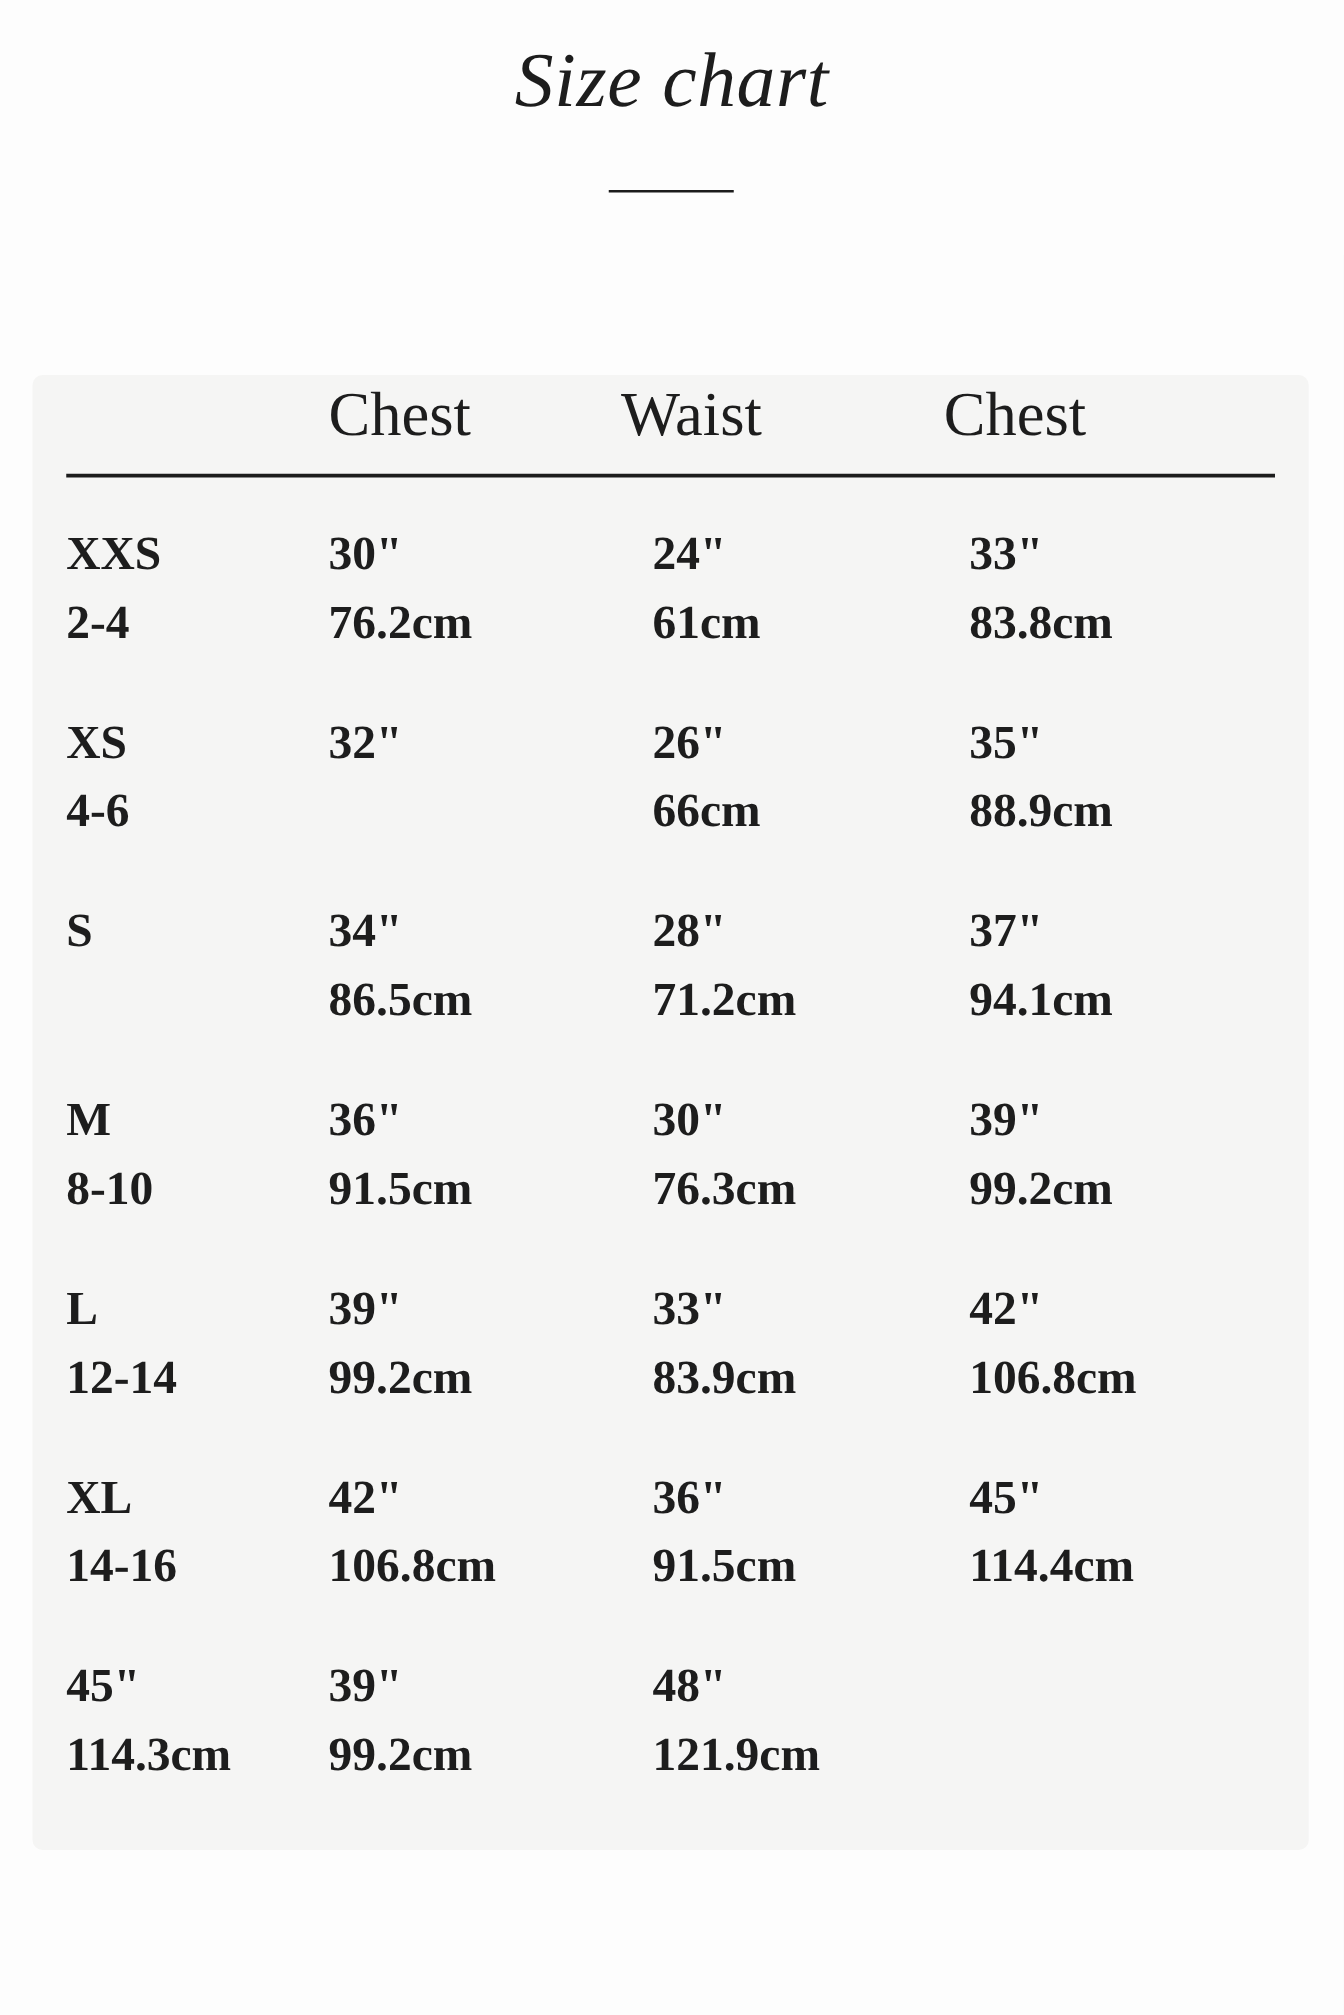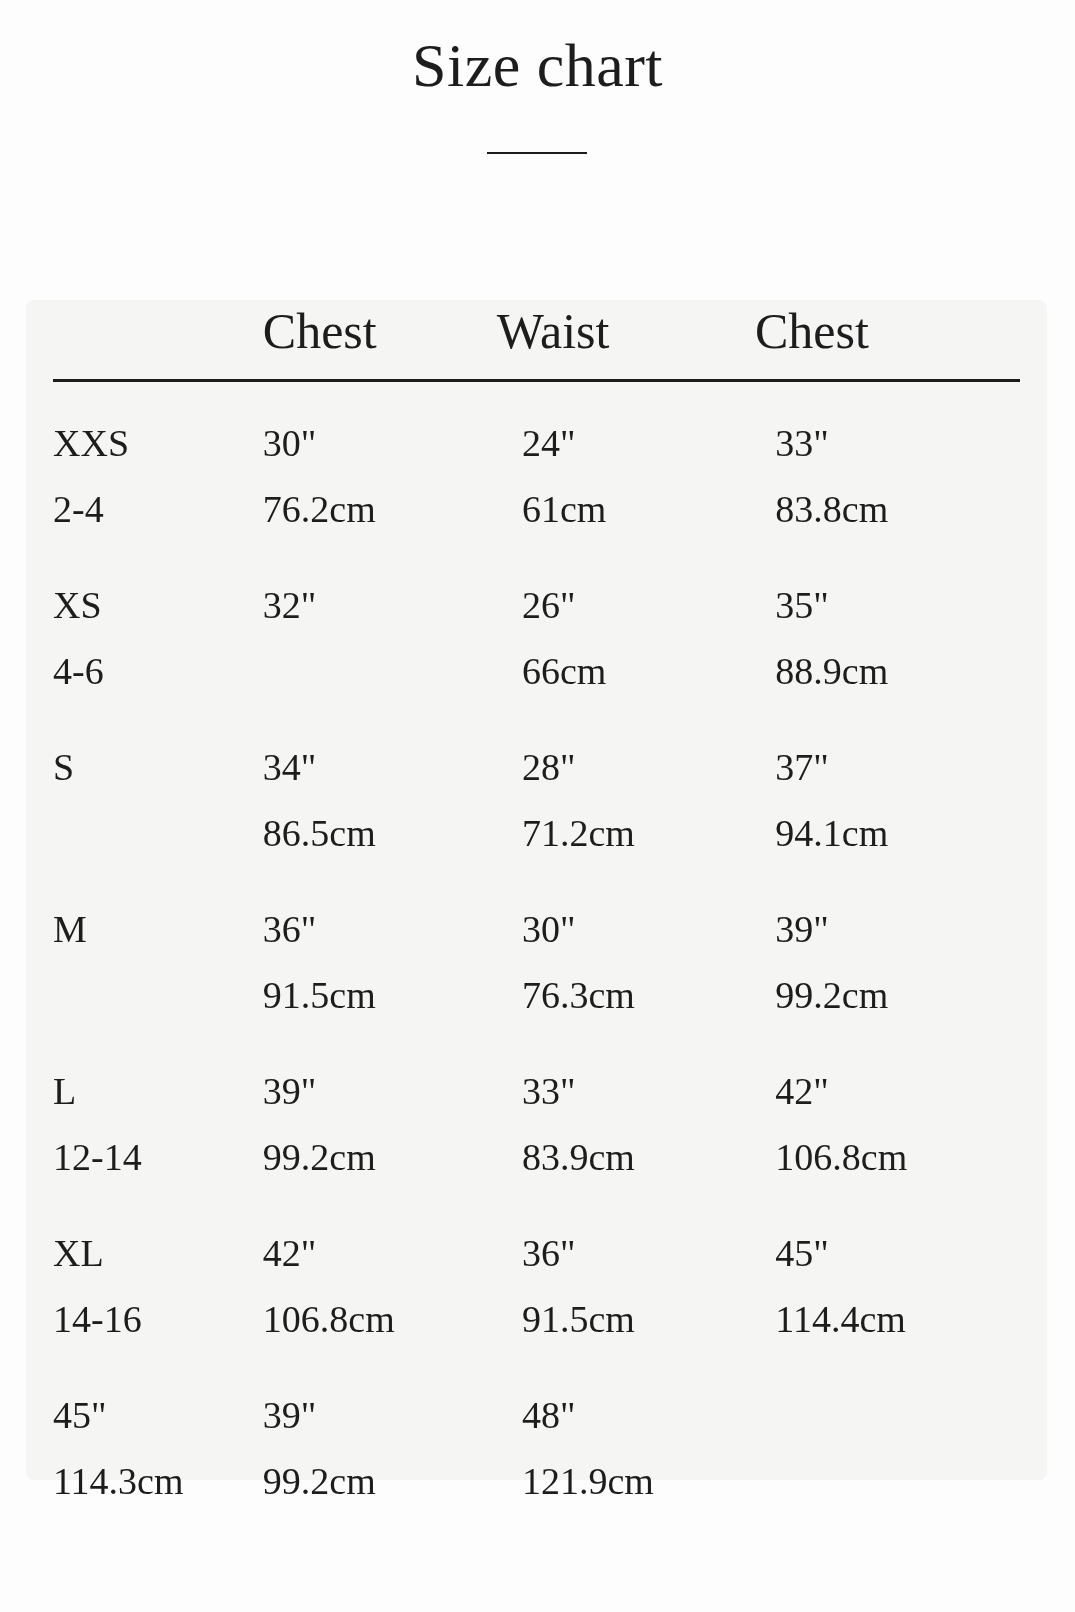--- a/index.html
+++ b/index.html
@@ -11,20 +11,21 @@
     width:1075px;height:1612px;position:relative;
     background:var(--page-bg);
     color:var(--text);
     font-family:"Liberation Serif","DejaVu Serif",serif;
   }
   .title{
     position:absolute;top:28px;left:0;width:100%;
     margin:0;text-align:center;
     font-size:62px;font-weight:400;letter-spacing:.5px;line-height:1.2;
     color:var(--text);
+    font-style:italic;
   }
   .title-divider{
     position:absolute;top:152px;left:487px;
     width:100px;height:2px;background:var(--rule);
   }
   .panel{
     position:absolute;left:26px;top:300px;
     width:1021px;height:1180px;
     background:var(--panel-bg);
     border-radius:8px;
@@ -34,29 +35,29 @@
     display:grid;
     grid-template-columns:21.7% 24.2% 26.7% 27.4%;
     align-items:end;
     height:82px;
     padding-bottom:19px;
     border-bottom:3px solid var(--rule);
   }
   .header-cell{
     font-size:50px;line-height:1.15;font-weight:400;
   }
-  .table-body{padding-top:36px;}
+  .table-body{padding-top:36px;font-weight:bold;}
   .data-row{
     display:grid;
     grid-template-columns:21.7% 26.8% 26.2% 25.3%;
     margin-bottom:46px;
   }
   .data-row:last-child{margin-bottom:0;}
   .line{font-size:38px;line-height:50px;}
-  .line + .line{margin-top:16px;}
+  .line + .line{margin-top:5px;}
 </style>
 </head>
 <body>
 
 <div class="page">
   <h1 class="title">Size chart</h1>
   <div class="title-divider"></div>
 
   <section class="panel">
     <div class="header-row">
@@ -114,20 +115,21 @@
             <div class="line">71.2cm</div>
           </div>
           <div class="cell">
             <div class="line">37"</div>
             <div class="line">94.1cm</div>
           </div>
         </div>
         <div class="data-row">
           <div class="cell">
             <div class="line">M</div>
+            <div class="line">8-10</div>
           </div>
           <div class="cell">
             <div class="line">36"</div>
             <div class="line">91.5cm</div>
           </div>
           <div class="cell">
             <div class="line">30"</div>
             <div class="line">76.3cm</div>
           </div>
           <div class="cell">

